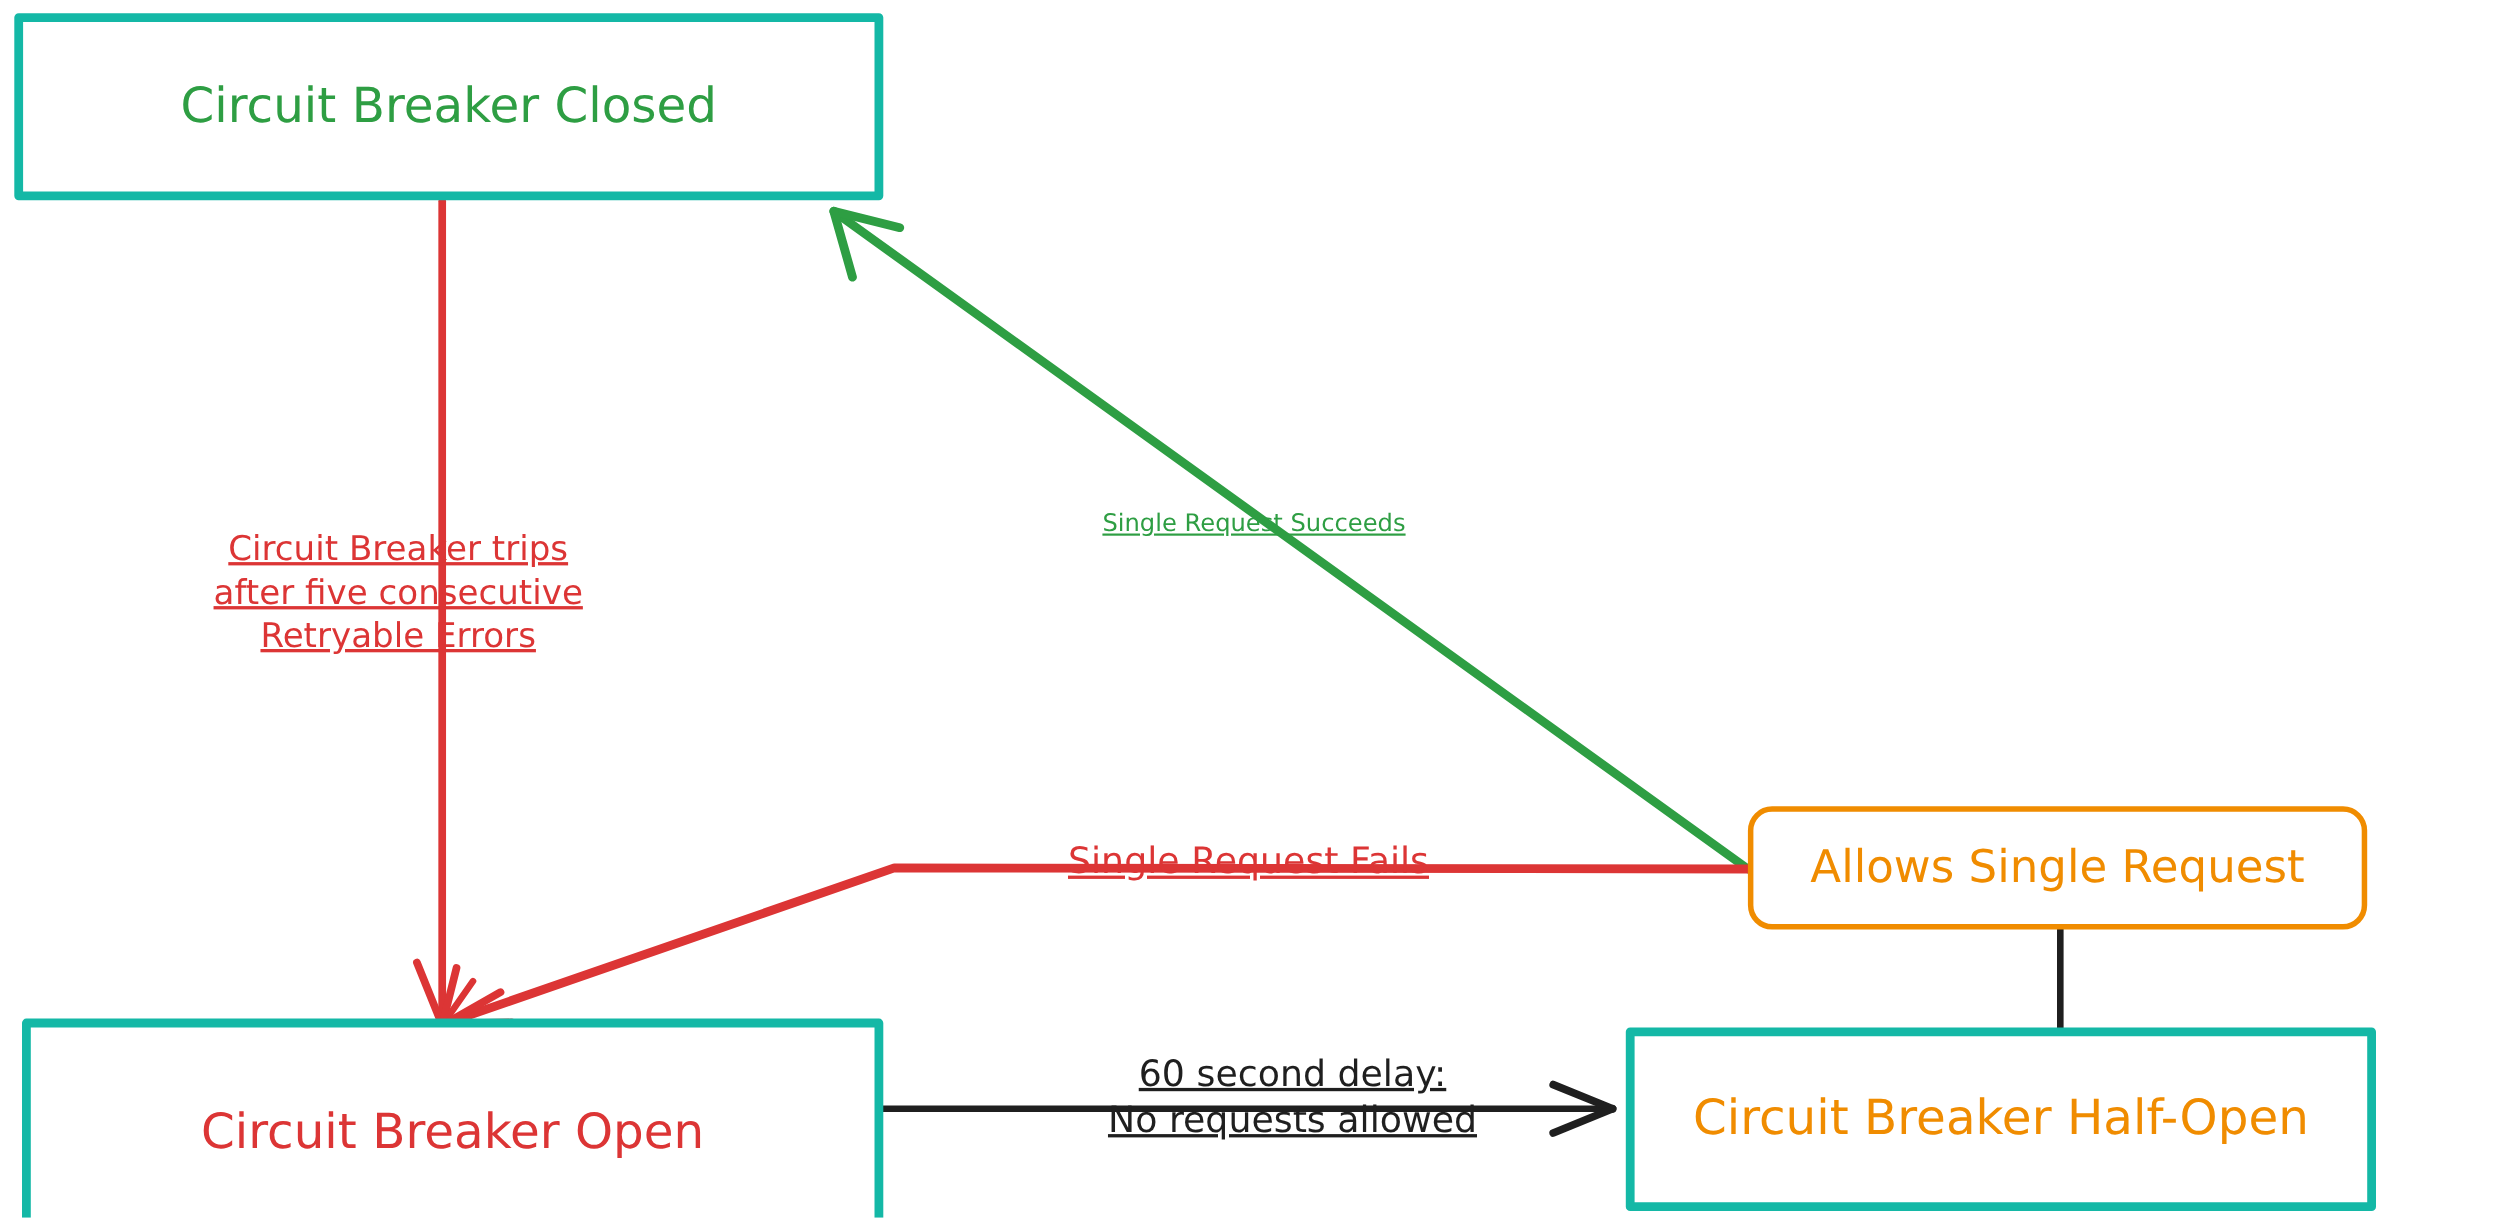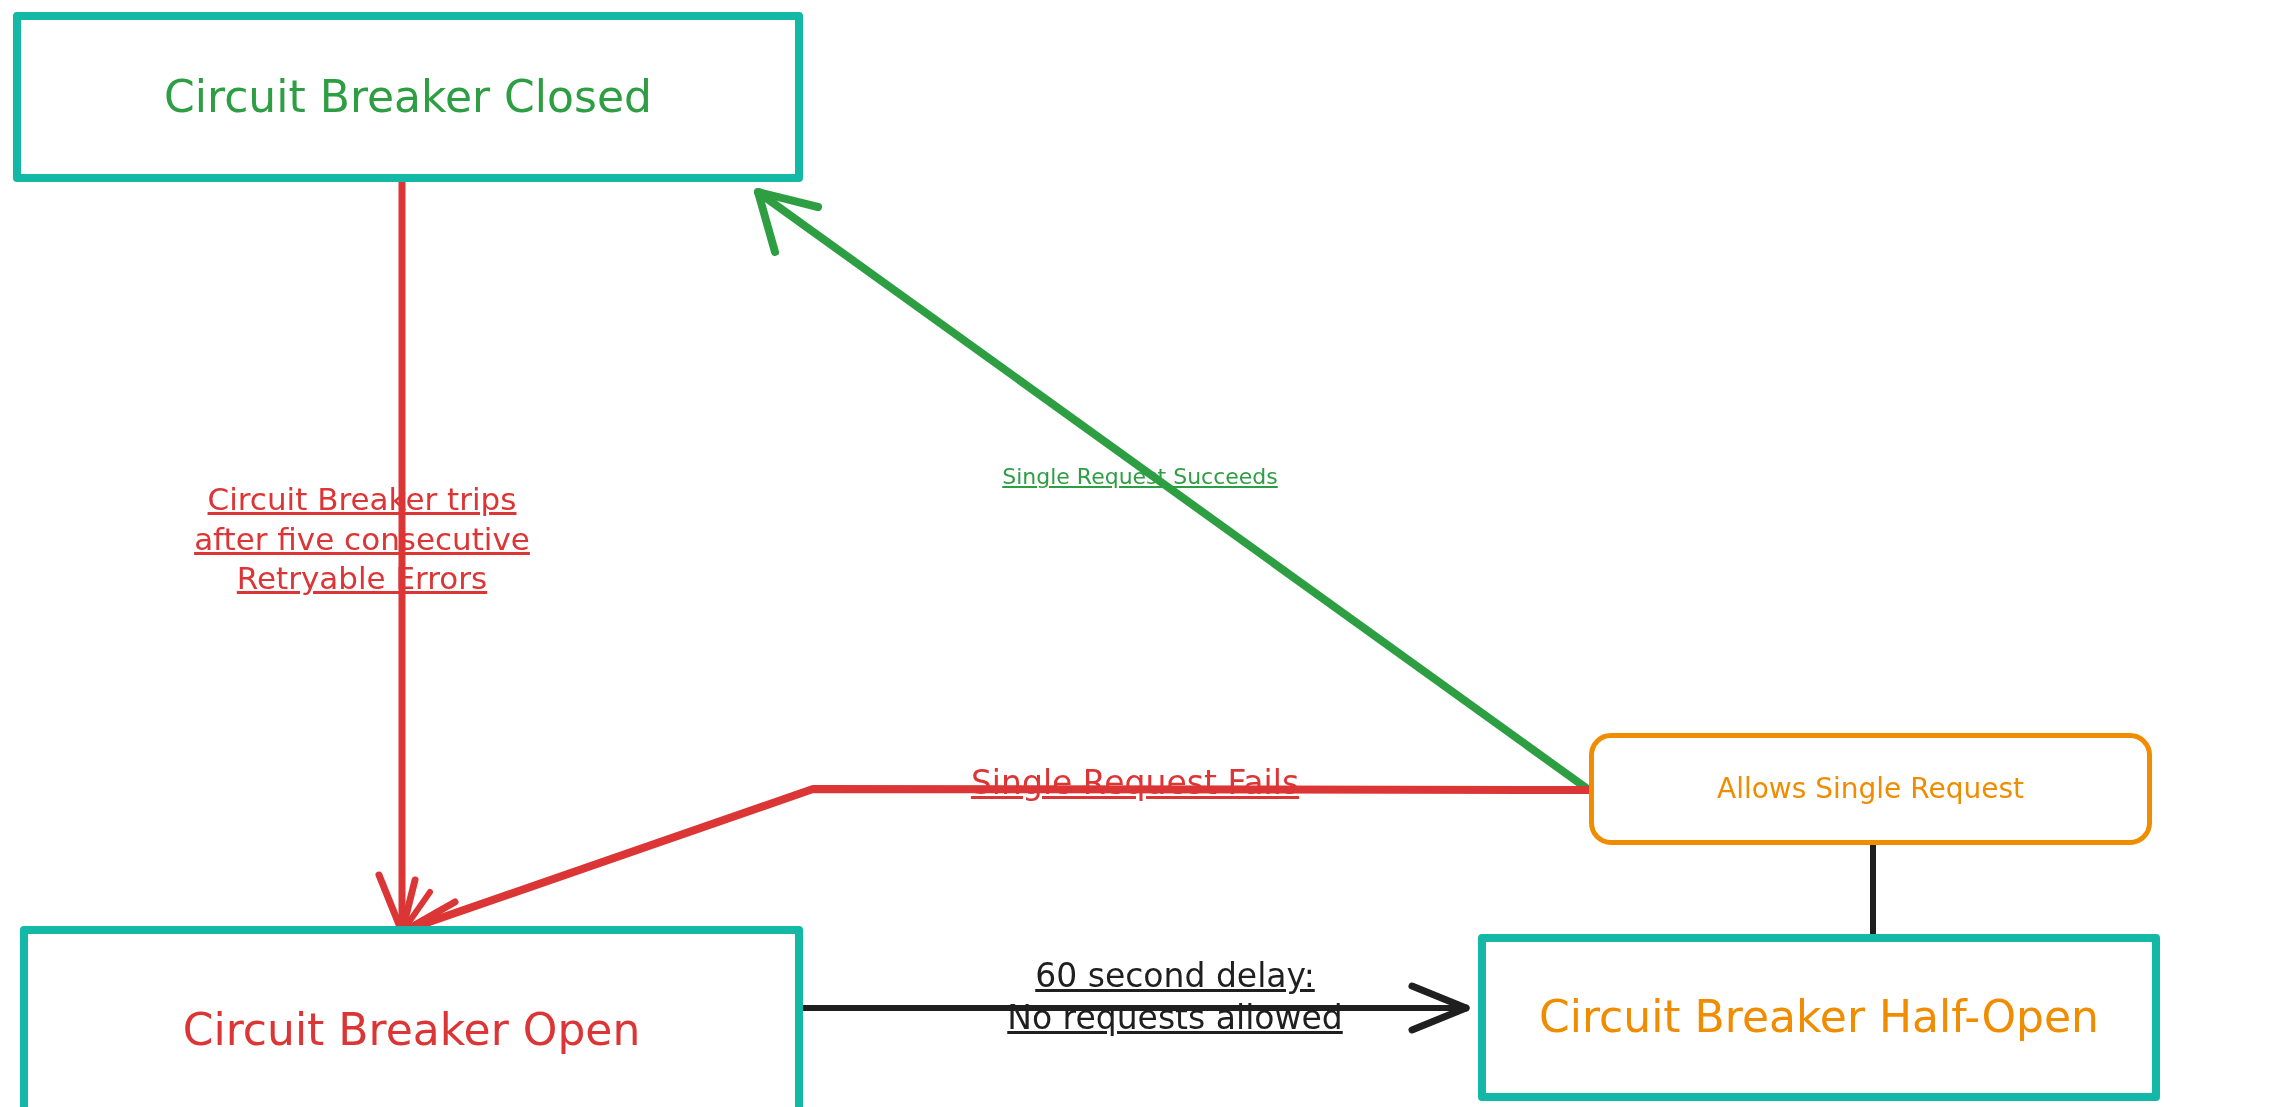--- a/index.html
+++ b/index.html
@@ -60,21 +60,21 @@
   }
   #node-allows {
     left: 1589px; top: 733px; width: 563px;  height: 112px;
   }
   .label-green  { color: #2e9e43; }
   .label-red    { color: #dc3535; }
   .label-orange { color: #f08c00; }
   .label-black  { color: #1f1f1f; }
 
   .node-label-lg { font-size: 44px; }
-  .node-label-md { font-size: 28px; }
+  .node-label-md { font-size: 41px; }
 
   
   .edge-label {
     position: absolute;
     text-align: center;
     line-height: 1.28;
     white-space: pre-line;
     pointer-events: none;
     text-decoration: underline;
   }

